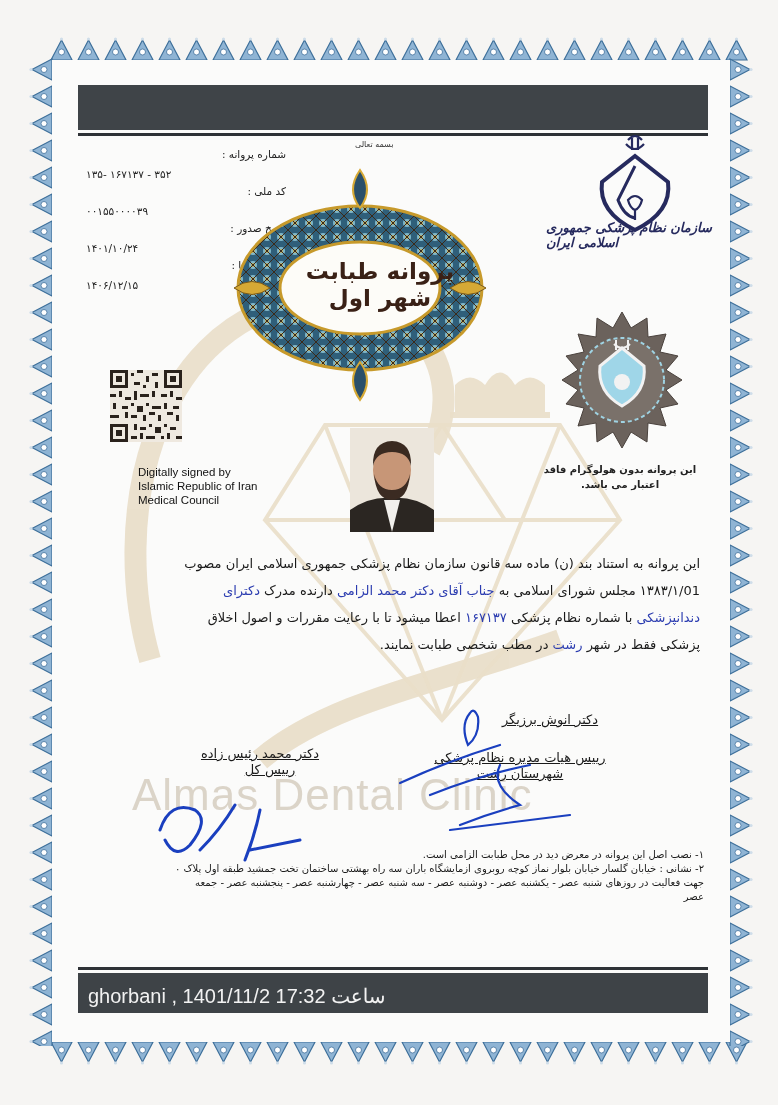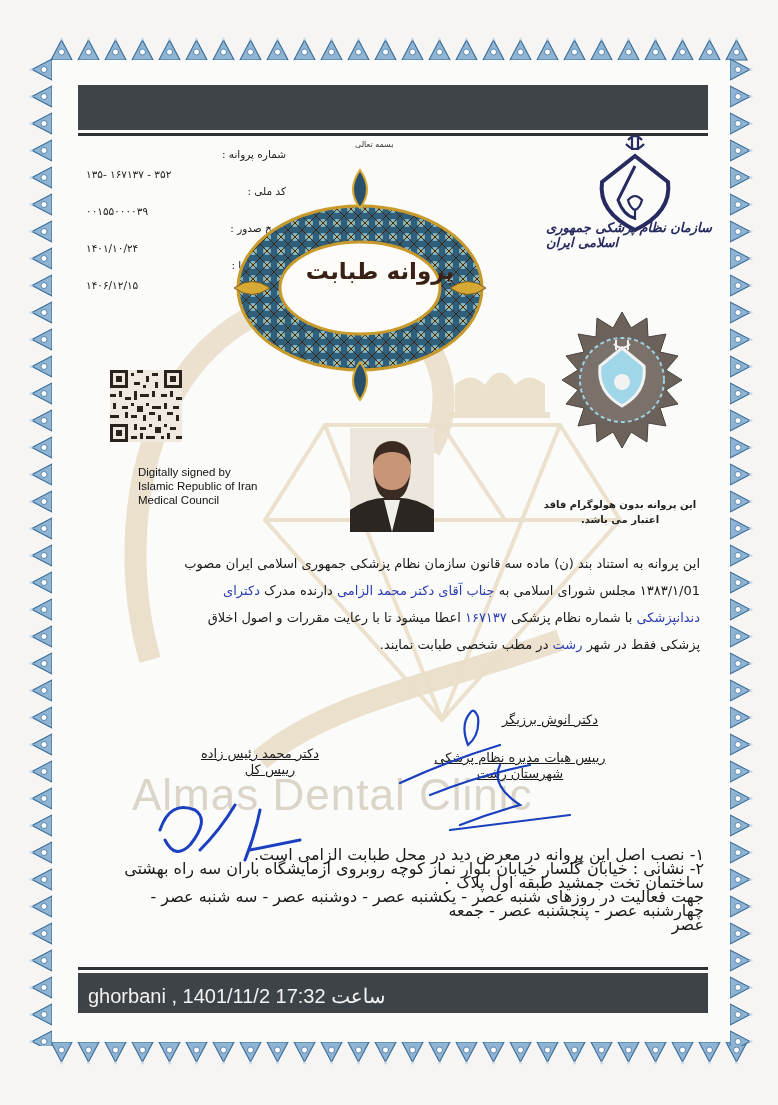--- a/index.html
+++ b/index.html
@@ -50,21 +50,21 @@
     .logo { position: absolute; left: 560px; top: 130px; width: 150px; height: 120px; }
     .logo-caption {
       position: absolute; left: 546px; top: 220px; width: 170px; text-align: left;
       font-family: "DejaVu Serif", serif; font-style: italic; font-size: 13px; color: #262a5e; direction: rtl; font-weight: bold;
     }
 
     
     .hologram { position: absolute; left: 552px; top: 310px; width: 140px; height: 140px; }
     .holo-note {
       position: absolute; left: 540px; top: 462px; width: 160px; text-align: center; direction: rtl;
-      font-size: 10px; font-weight: bold; line-height: 15px; color: #222; margin-top: 35px;
+      font-size: 10px; font-weight: bold; line-height: 15px; color: #222;
     }
 
     
     .qr { position: absolute; left: 110px; top: 370px; width: 72px; height: 72px; }
     .digital-sign { position: absolute; left: 110px; top: 465px; font-family: "Liberation Sans", sans-serif; font-size: 11.5px; line-height: 14px; color: #111; margin-left: 28px; }
 
     
     .photo { position: absolute; left: 350px; top: 428px; width: 84px; height: 104px; background: #e8e2d8; overflow: hidden; }
 
     
@@ -72,21 +72,21 @@
       position: absolute; left: 90px; top: 550px; width: 610px; direction: rtl; text-align: right;
       font-size: 13px; line-height: 27px; color: #1a1a1a;
     }
     .main-para .hl { color: #2b3cb0; }
 
     
     .sig-name, .sig-role { position: absolute; font-size: 13px; color: #1a1a1a; direction: rtl; text-align: center; text-decoration: underline; }
     .sig-ink { position: absolute; pointer-events: none; }
 
     
-    .notes { position: absolute; left: 92px; top: 848px; width: 612px; direction: rtl; text-align: right; font-size: 16px; line-height: 14px; color: #1a1a1a; }
+    .notes { position: absolute; left: 92px; top: 848px; width: 612px; direction: rtl; text-align: right; font-size: 10px; line-height: 14px; color: #1a1a1a; }
 
     
     .footer-line { position: absolute; left: 78px; top: 967px; width: 630px; height: 3px; background: #2e3236; }
     .footer-bar { position: absolute; left: 78px; top: 973px; width: 630px; height: 40px; background: #3e4347; }
     .footer-text { position: absolute; left: 88px; top: 984px; font-family: "Liberation Sans", sans-serif; font-size: 20px; color: #f2f2f2; white-space: nowrap; }
   </style>
 </head>
 <body>
 
 <div class="page">
@@ -189,20 +189,21 @@
     </defs>
     <ellipse cx="128" cy="128" rx="122" ry="82" fill="url(#arab)" stroke="#c79a2b" stroke-width="3"></ellipse>
     <path d="M128,10 Q142,30 128,48 Q114,30 128,10 Z" fill="#2a4f6a" stroke="#d6a935" stroke-width="2"></path>
     <path d="M128,240 Q142,220 128,202 Q114,220 128,240 Z" fill="#2a4f6a" stroke="#d6a935" stroke-width="2"></path>
     <path d="M2,128 Q20,115 38,128 Q20,141 2,128 Z" fill="#d6a935" stroke="#7a5a1a" stroke-width="1"></path>
     <path d="M254,128 Q236,115 218,128 Q236,141 254,128 Z" fill="#d6a935" stroke="#7a5a1a" stroke-width="1"></path>
     <ellipse cx="128" cy="128" rx="80" ry="46" fill="#fdfcf8" stroke="#c79a2b" stroke-width="3"></ellipse>
   </svg>
   <div class="med-title">
     <div>پروانه طبابت</div>
+    <div>شهر اول</div>
   </div>
 
   <svg class="logo" viewBox="0 0 150 120">
     <path d="M68,10 Q75,2 82,10 M72,8 L72,20 M78,8 L78,20 M66,14 Q75,24 84,14" stroke="#262a5e" stroke-width="2.2" fill="none"></path>
     <path d="M75,26 L108,52 Q112,82 75,100 Q38,82 42,52 Z" fill="none" stroke="#262a5e" stroke-width="4"></path>
     <path d="M75,36 L58,70 Q64,86 75,88" fill="none" stroke="#262a5e" stroke-width="3"></path>
     <path d="M68,70 Q75,62 82,70 Q80,78 75,80 Q70,78 68,70 Z M75,80 L75,90" stroke="#262a5e" stroke-width="2.2" fill="none"></path>
   </svg>
   <div class="logo-caption">سازمان نظام پزشکی جمهوری اسلامی ایران</div>
 

